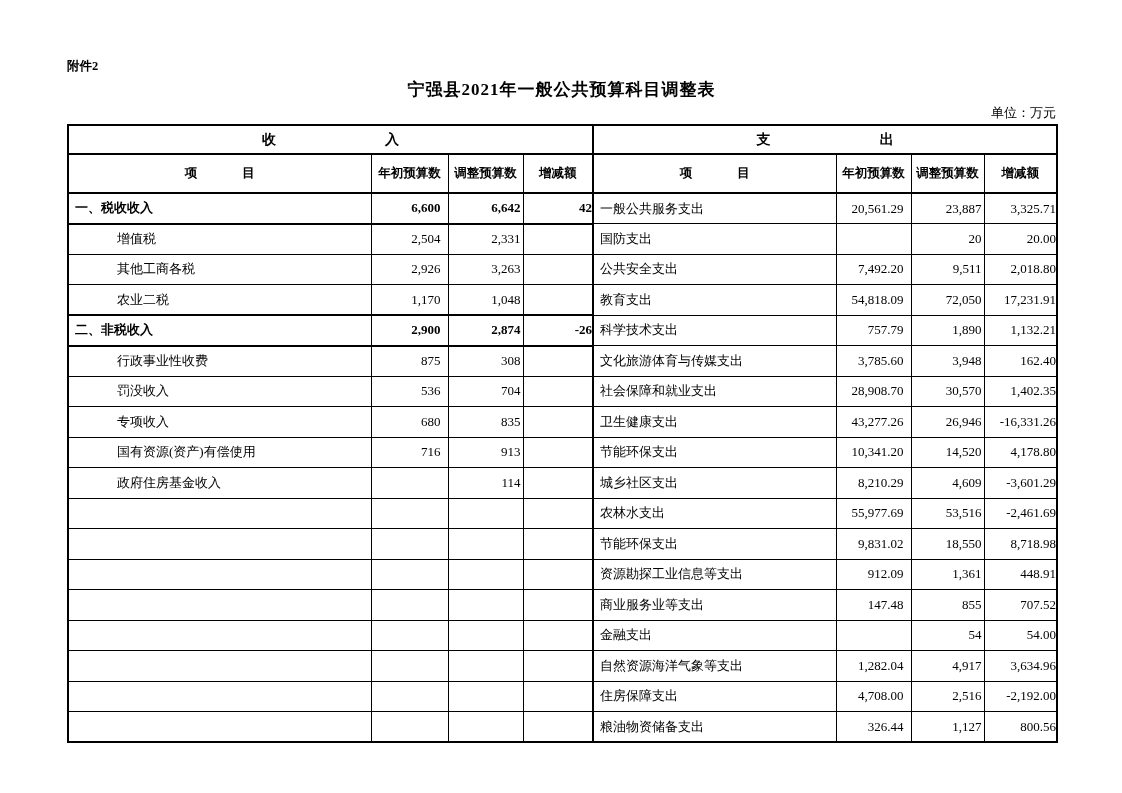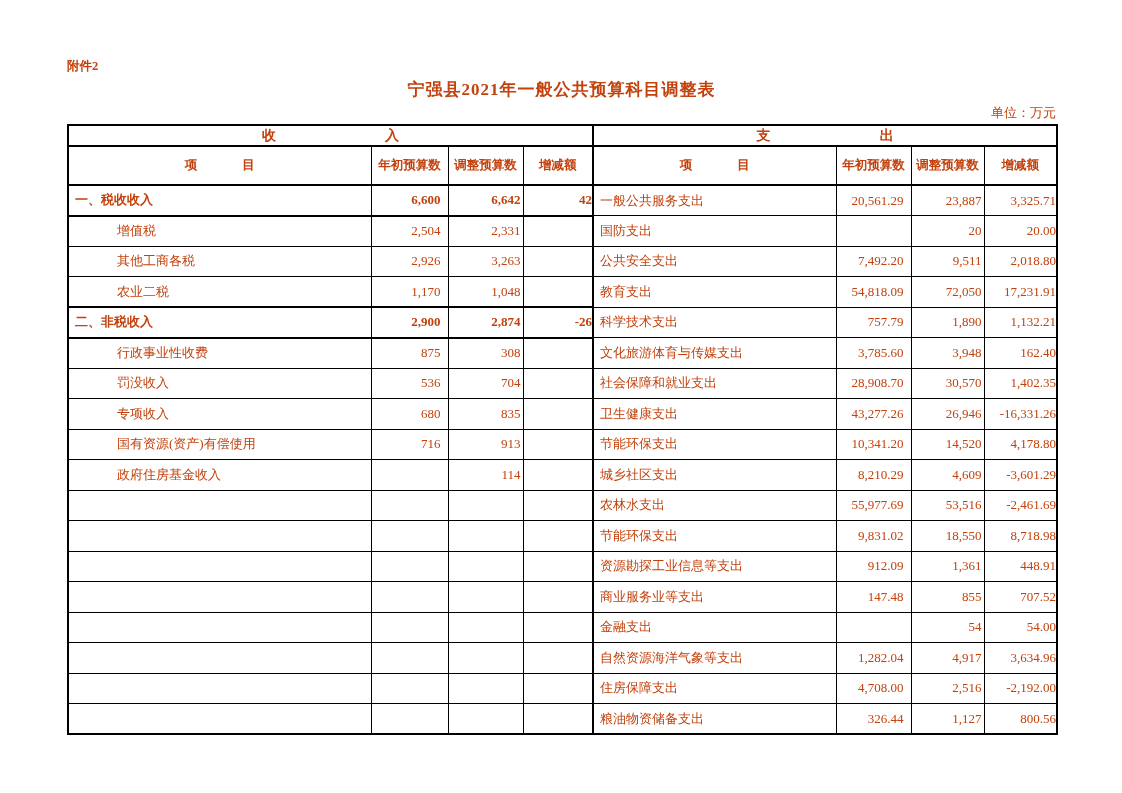--- a/index.html
+++ b/index.html
@@ -3,21 +3,21 @@
 <meta charset="utf-8">
 <style>
   * { margin: 0; padding: 0; box-sizing: border-box; }
   html, body { background: #888; }
   .page {
     position: relative;
     width: 1122px;
     height: 793px;
     background: #ffffff;
     font-family: "Liberation Serif", "DejaVu Serif", serif;
-    color: #c2410c;
+    color: #000000;
     overflow: hidden;
   }
   .attachment {
     position: absolute;
     left: 67px;
     top: 58px;
     font-size: 12.5px;
     font-weight: bold;
   }
   .doc-title {
@@ -47,21 +47,21 @@
     table-layout: fixed;
     border: 2px solid #000;
   }
   th, td {
     border: 1px solid #000;
     vertical-align: middle;
     overflow: hidden;
     white-space: nowrap;
   }
   thead tr.h1 th {
-    height: 21px;
+    height: 29px;
     font-size: 14px;
     font-weight: bold;
     text-align: center;
     border-bottom-width: 2px;
   }
   thead tr.h2 th {
     height: 39px;
     font-size: 12.5px;
     font-weight: bold;
     text-align: center;

